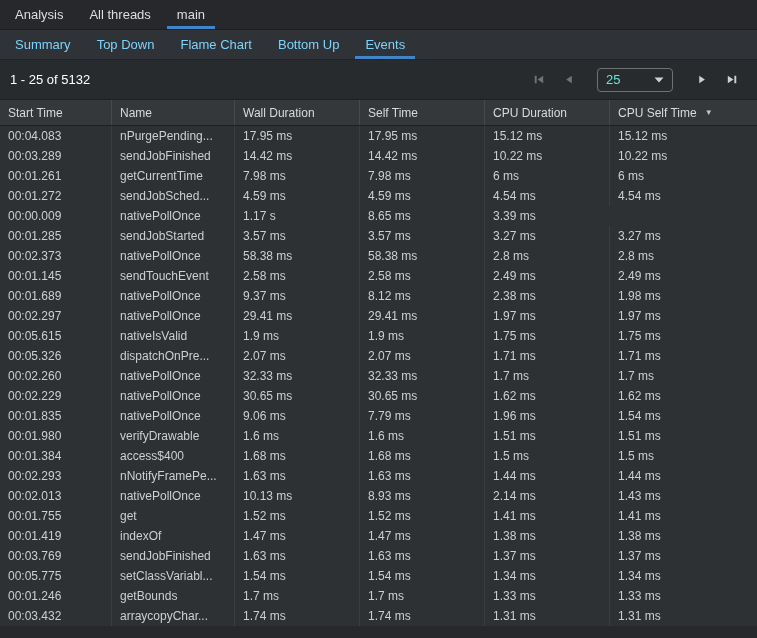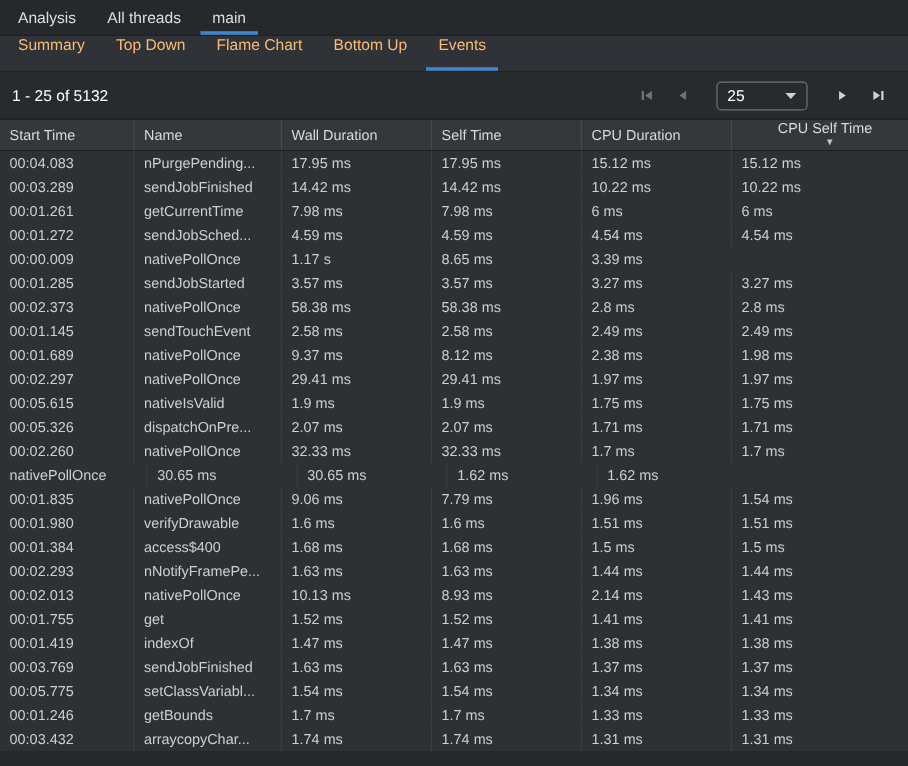--- a/index.html
+++ b/index.html
@@ -25,22 +25,22 @@
     content:""; position:absolute; left:3px; right:3px; bottom:0;
     height:3px; background:var(--accent);
   }
 
   
   .sub-tabs {
     height:30px; display:flex; align-items:stretch; padding-left:2px;
     background:#2f3236; border-bottom:1px solid #212326;
   }
   .sub-tab {
-    display:flex; padding:0 13px;
-    font-size:13px; color:#fdba74; position:relative; cursor:default;
+    display:flex; align-items:center; padding:0 13px;
+    font-size:13px; color:#7dd3fc; position:relative; cursor:default;
   }
   .sub-tab.active::after {
     content:""; position:absolute; left:3px; right:3px; bottom:0;
     height:3px; background:var(--accent);
   }
 
   
   .pager {
     height:40px; background:#282b2e; display:flex; align-items:center;
     padding:0 10px; border-bottom:1px solid #1d1f21;
@@ -48,35 +48,35 @@
   .range-text { font-size:13px; color:#ffffff; }
   .pager-controls { margin-left:auto; display:flex; align-items:center; }
   .icon-btn {
     width:24px; height:24px; display:flex; align-items:center; justify-content:center;
     background:transparent; border:none; cursor:pointer; margin:0 3px;
   }
   .icon-btn svg { display:block; }
   .page-size-select {
     width:76px; height:24px; border:1px solid #6e7276; border-radius:4px;
     display:flex; align-items:center; justify-content:space-between;
-    padding:0 8px; font-size:13px; color:#ffffff; margin:0 14px; cursor:pointer;
+    padding:0 8px; font-size:13px; color:#5eead4; margin:0 14px; cursor:pointer;
     background:#282b2e;
   }
 
   
   .table-header {
     height:26px; background:#35383b; display:flex;
     border-bottom:1px solid #1d1f21; font-size:12px;
   }
   .th {
     display:flex; align-items:center; padding-left:8px;
     border-right:1px solid #464a4e; color:#d8dadc; cursor:pointer;
     white-space:nowrap; overflow:hidden;
   }
-  .th:last-child { border-right:none;flex-direction:column; }
+  .th:last-child { border-right:none; }
   .sort-arrow { font-size:8px; color:#c2c4c6; margin-left:8px; }
 
   .tbody { background:#2e3134; height:500px; }
   .tr { display:flex; height:20px; cursor:default; }
   .td {
     display:flex; align-items:center; padding-left:8px;
     border-right:1px solid #3a3d41; font-size:12px; color:#cdcfd2;
     white-space:nowrap; overflow:hidden;
   }
   .td:last-child { border-right:none; }
@@ -282,20 +282,21 @@
     </div>
     <div class="tr">
       <div class="td c0">00:02.260</div>
       <div class="td c1">nativePollOnce</div>
       <div class="td c2">32.33 ms</div>
       <div class="td c3">32.33 ms</div>
       <div class="td c4">1.7 ms</div>
       <div class="td c5">1.7 ms</div>
     </div>
     <div class="tr">
+      <div class="td c0">00:02.229</div>
       <div class="td c1">nativePollOnce</div>
       <div class="td c2">30.65 ms</div>
       <div class="td c3">30.65 ms</div>
       <div class="td c4">1.62 ms</div>
       <div class="td c5">1.62 ms</div>
     </div>
     <div class="tr">
       <div class="td c0">00:01.835</div>
       <div class="td c1">nativePollOnce</div>
       <div class="td c2">9.06 ms</div>

